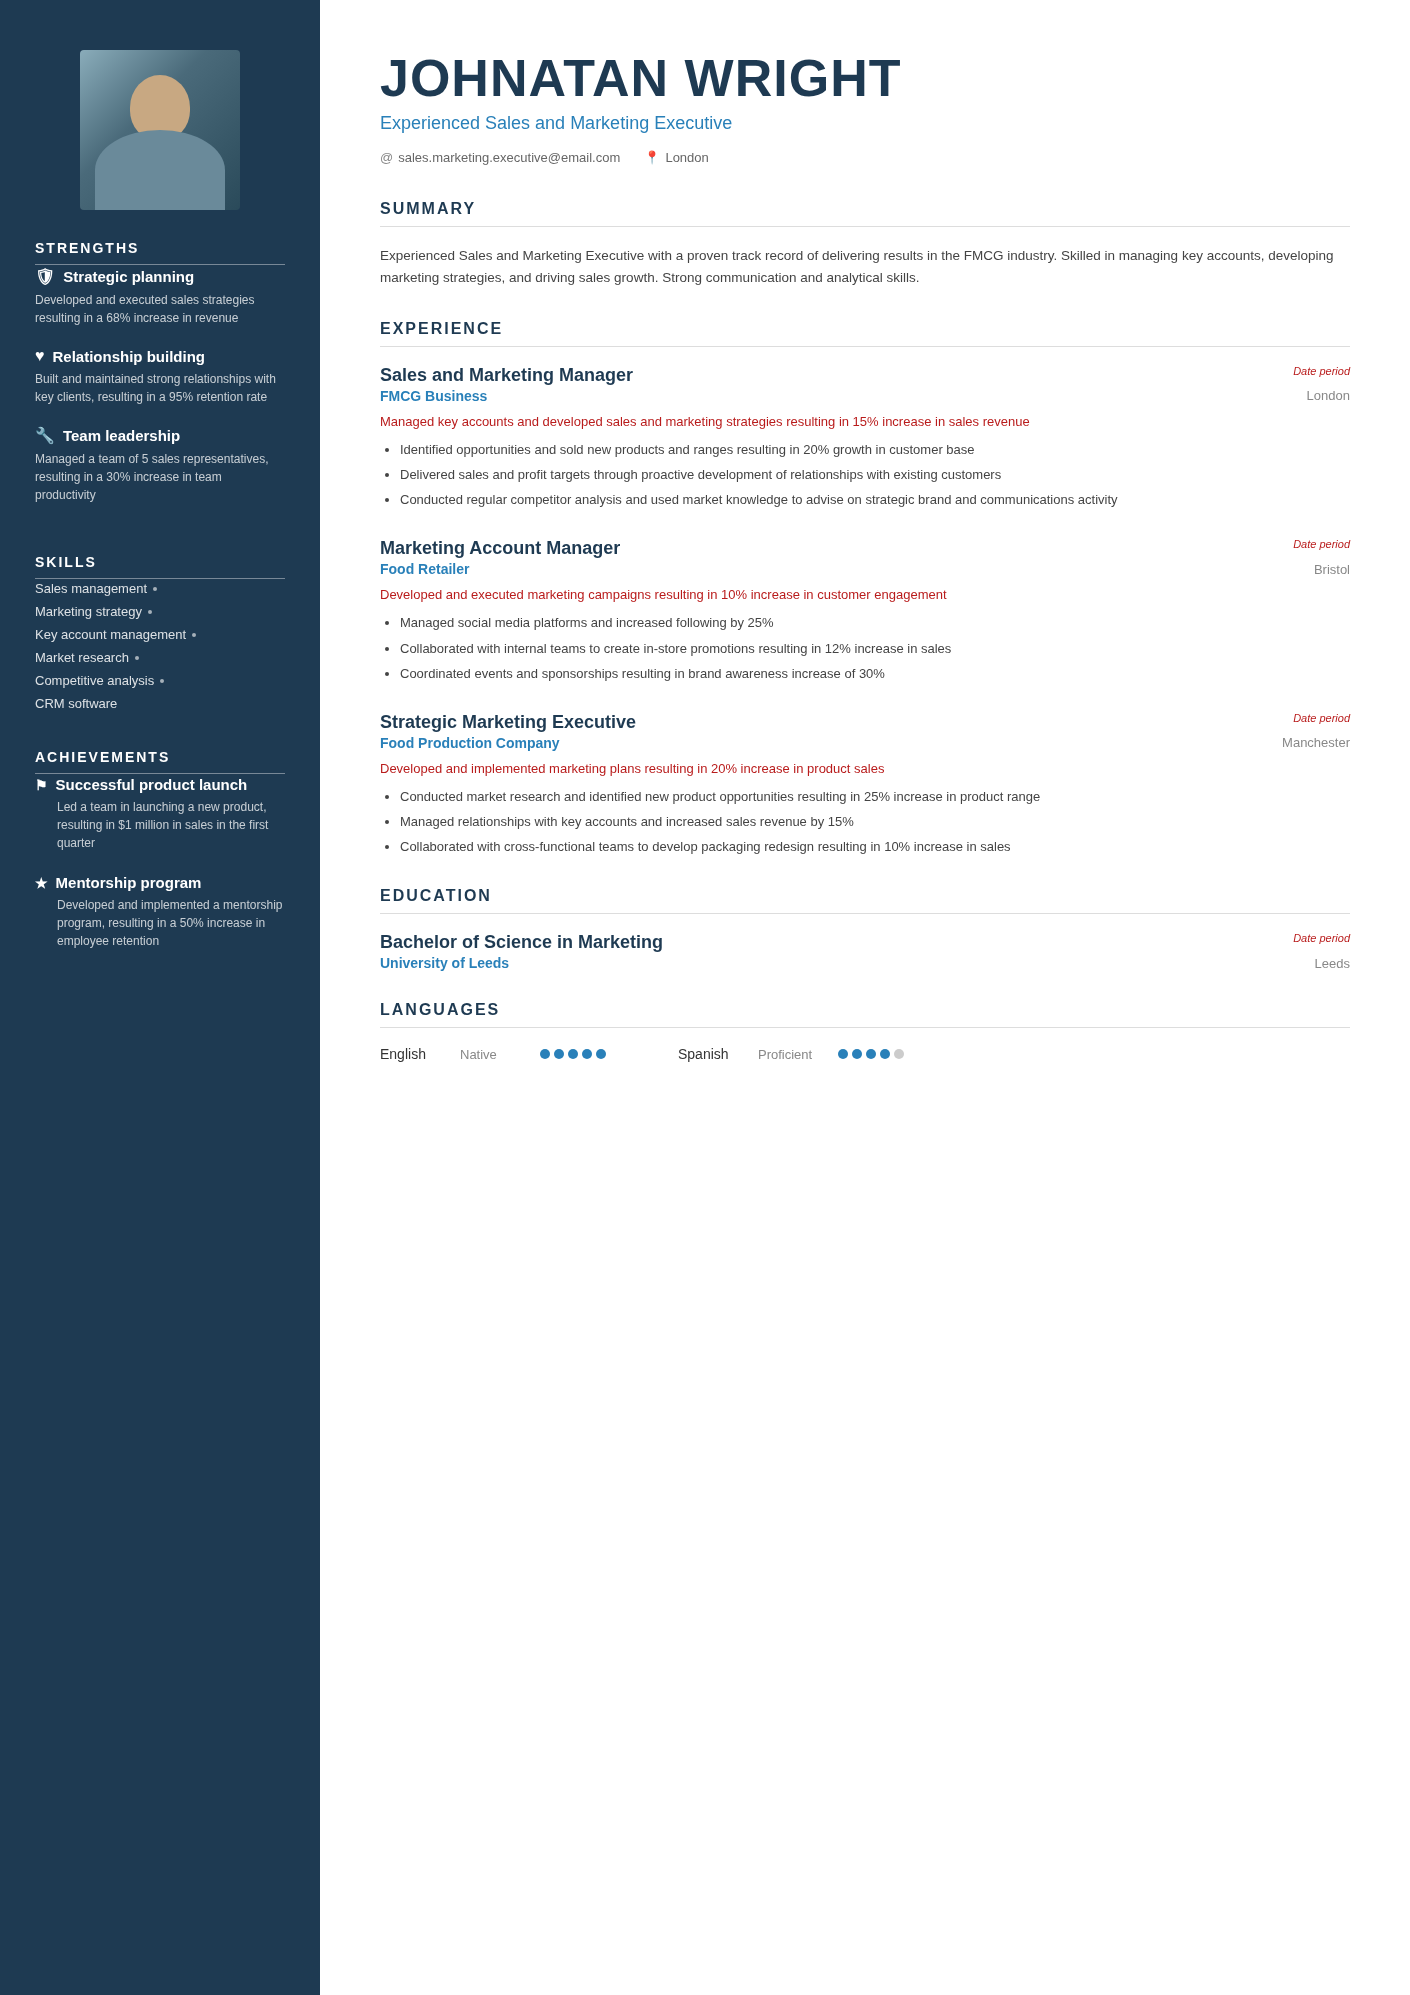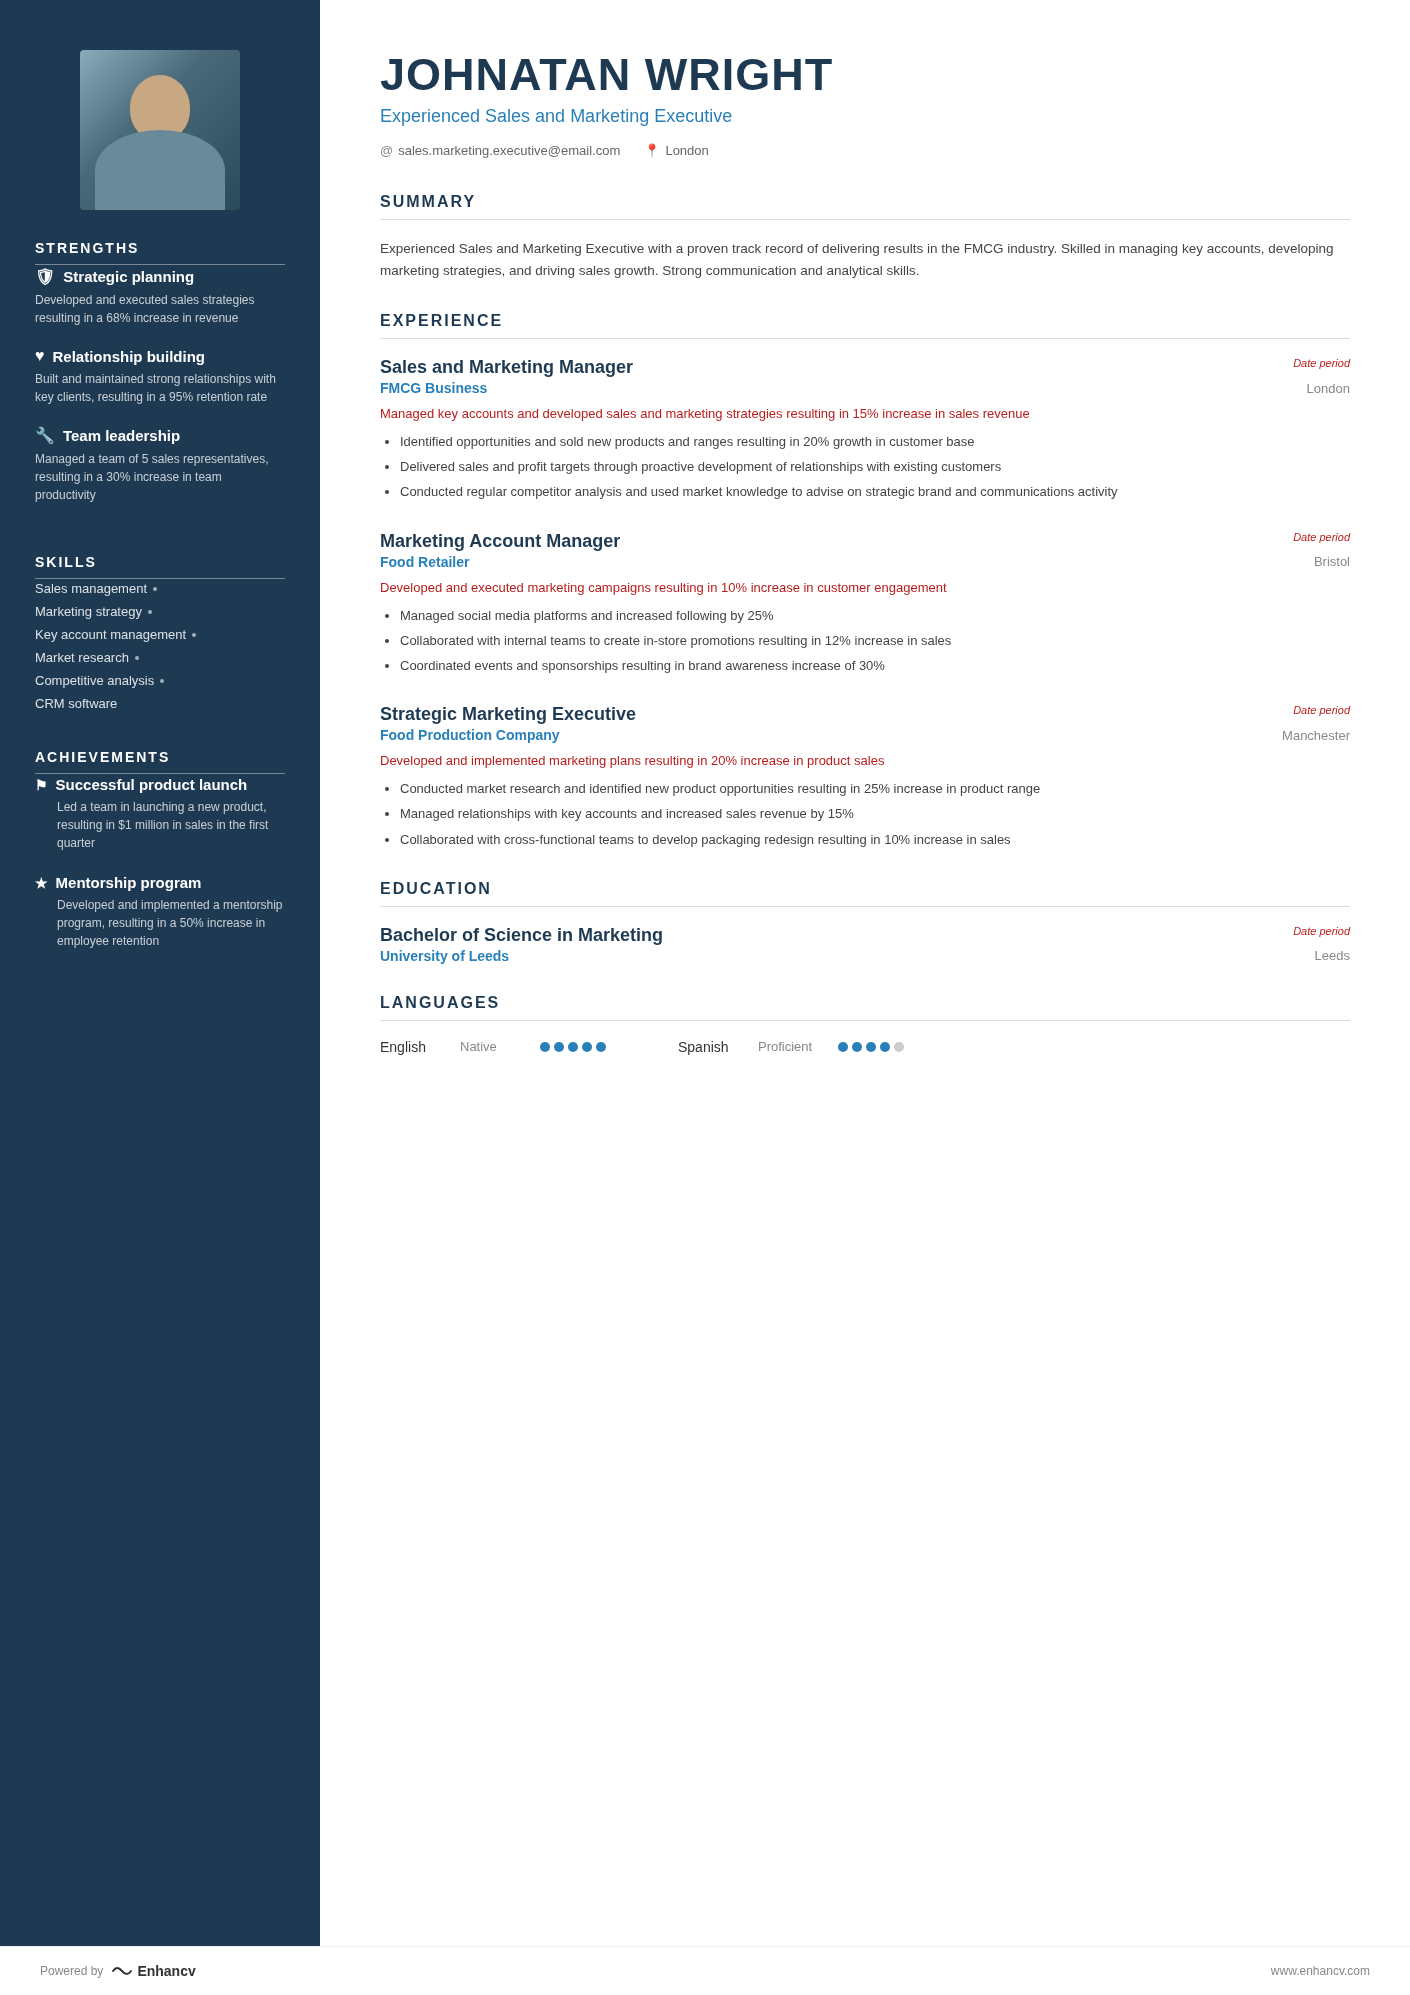--- a/index.html
+++ b/index.html
@@ -138,21 +138,21 @@
       line-height: 1.5;
       padding-left: 22px;
     }
     
     .main-content {
       flex: 1;
       padding: 50px 60px 40px 60px;
       background: white;
     }
     .candidate-name {
-      font-size: 45px;
+      font-size: 52px;
       font-weight: 800;
       color: #1e3a52;
       letter-spacing: 1px;
       text-transform: uppercase;
       line-height: 1.1;
       margin-bottom: 6px;
     }
     .candidate-title {
       font-size: 18px;
       color: #2980b9;
@@ -518,27 +518,13 @@
               <span class="lang-dot"></span>
               <span class="lang-dot"></span>
               <span class="lang-dot empty"></span>
             </div>
           </div>
         </div>
       </div>
     </div>
   </div>
 
-  <div class="footer">
-    <div class="footer-left">
-      <span>Powered by</span>
-      <div class="footer-logo">
-        <span class="enhancv-icon">
-          <svg width="22" height="14" viewBox="0 0 22 14" fill="none">
-            <path d="M2 7 Q6 1 11 7 Q16 13 20 7" stroke="#333" stroke-width="2" fill="none" stroke-linecap="round"></path>
-          </svg>
-        </span>
-        <span>Enhancv</span>
-      </div>
-    </div>
-    <div class="footer-right">www.enhancv.com</div>
-  </div>
 </div>
 
 </body></html>

